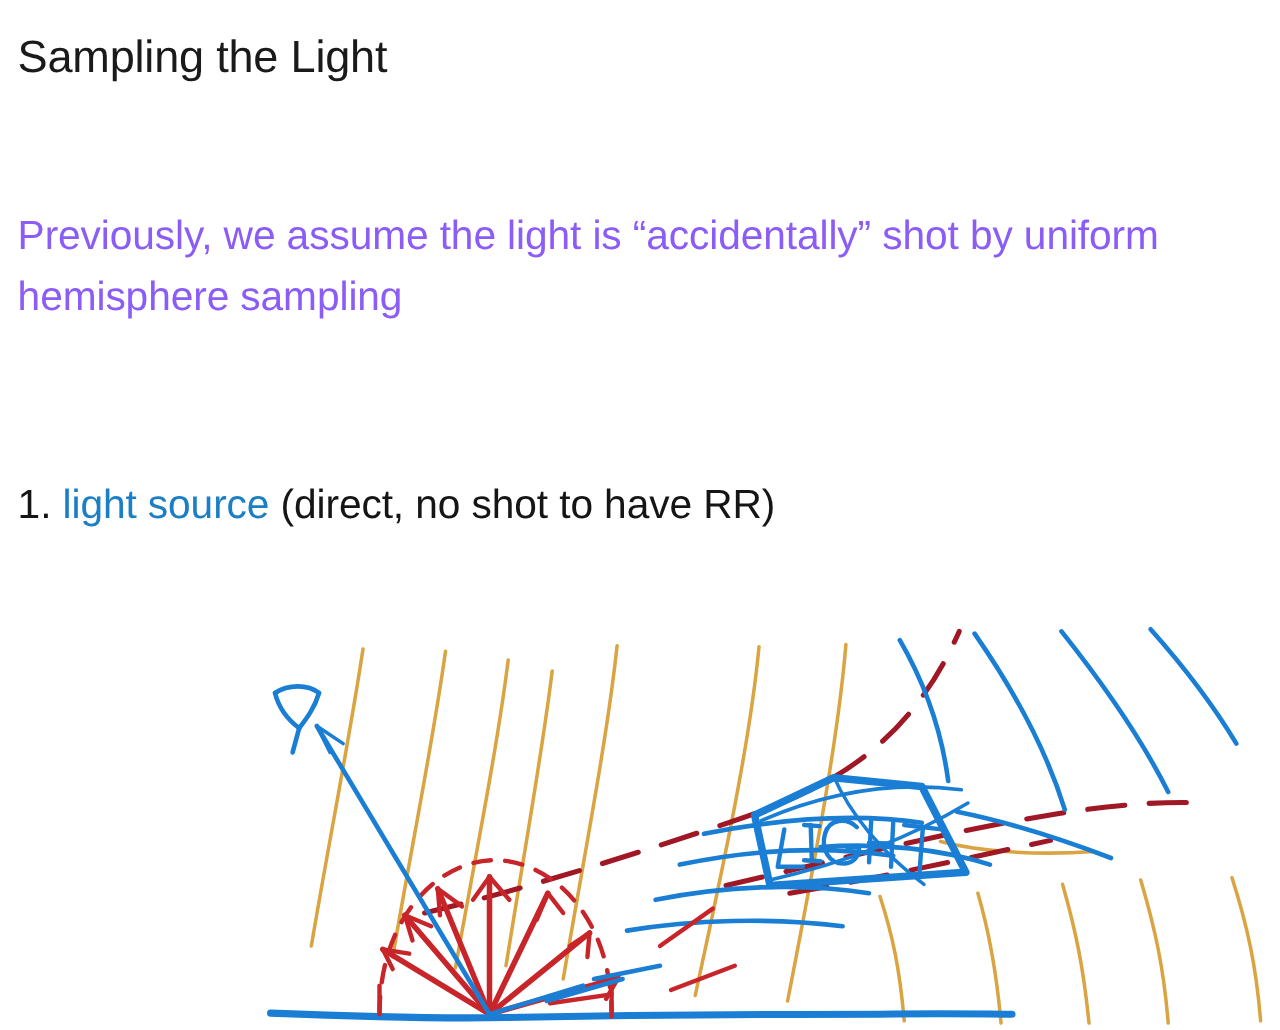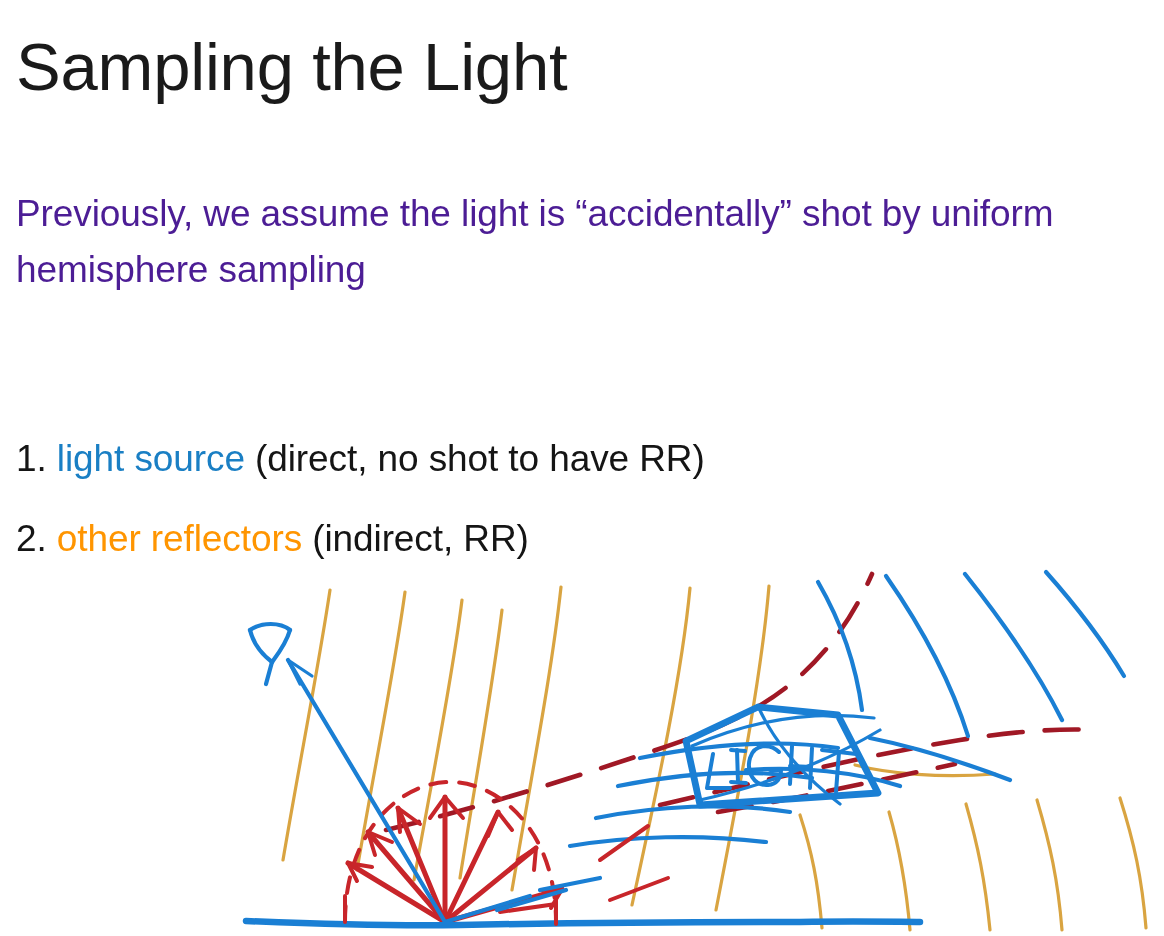--- a/index.html
+++ b/index.html
@@ -23,36 +23,36 @@
     width: 1164px;
     height: 936px;
     background: #ffffff;
   }
 
   
   #slide-title {
     position: absolute;
     left: 16px;
     top: 28px;
-    font-size: 67px;
+    font-size: 41px;
     font-weight: 300;
     letter-spacing: -0.2px;
     line-height: 1.15;
     color: #1a1a1a;
     white-space: nowrap;
   }
 
   
   .body-par {
     position: absolute;
     left: 16px;
     font-size: 37px;
     font-weight: 300;
     line-height: 1.52;
-    color: #4c1d95;
+    color: #8b5cf6;
     letter-spacing: -0.1px;
   }
   #para-previous {
     top: 186px;
     width: 1140px;
   }
   #para-consider {
     top: 352px;
     width: 1140px;
     white-space: nowrap;
@@ -89,21 +89,20 @@
 
 <div id="slide">
 
   <div id="slide-title">Sampling the Light</div>
 
   <div class="body-par" id="para-previous">Previously, we assume the light is “accidentally” shot by uniform hemisphere sampling</div>
 
 
   <div class="list-line" id="list-item-1"><span>1.</span><span>&nbsp;</span><span class="hl-blue">light source</span><span> (direct, no shot to have RR)</span></div>
 
-  <div class="list-line" id="list-item-2"><span>2.</span><span>&nbsp;</span><span class="hl-orange">other reflectors</span><span> (indirect, RR)</span></div>
 
   <div id="diagram">
     <svg width="1164" height="376" viewBox="0 0 1164 376" xmlns="http://www.w3.org/2000/svg">
       <defs>
         <style>
           .o  { stroke:#d9a441; stroke-width:3.2; fill:none; stroke-linecap:round; }
           .b  { stroke:#1a7fd4; stroke-width:4.2; fill:none; stroke-linecap:round; stroke-linejoin:round; }
           .bt { stroke:#1a7fd4; stroke-width:3.2; fill:none; stroke-linecap:round; stroke-linejoin:round; }
           .bb { stroke:#1a7fd4; stroke-width:6.5; fill:none; stroke-linecap:round; stroke-linejoin:round; }
           .r  { stroke:#c8252a; stroke-width:5.0; fill:none; stroke-linecap:round; stroke-linejoin:round; }

